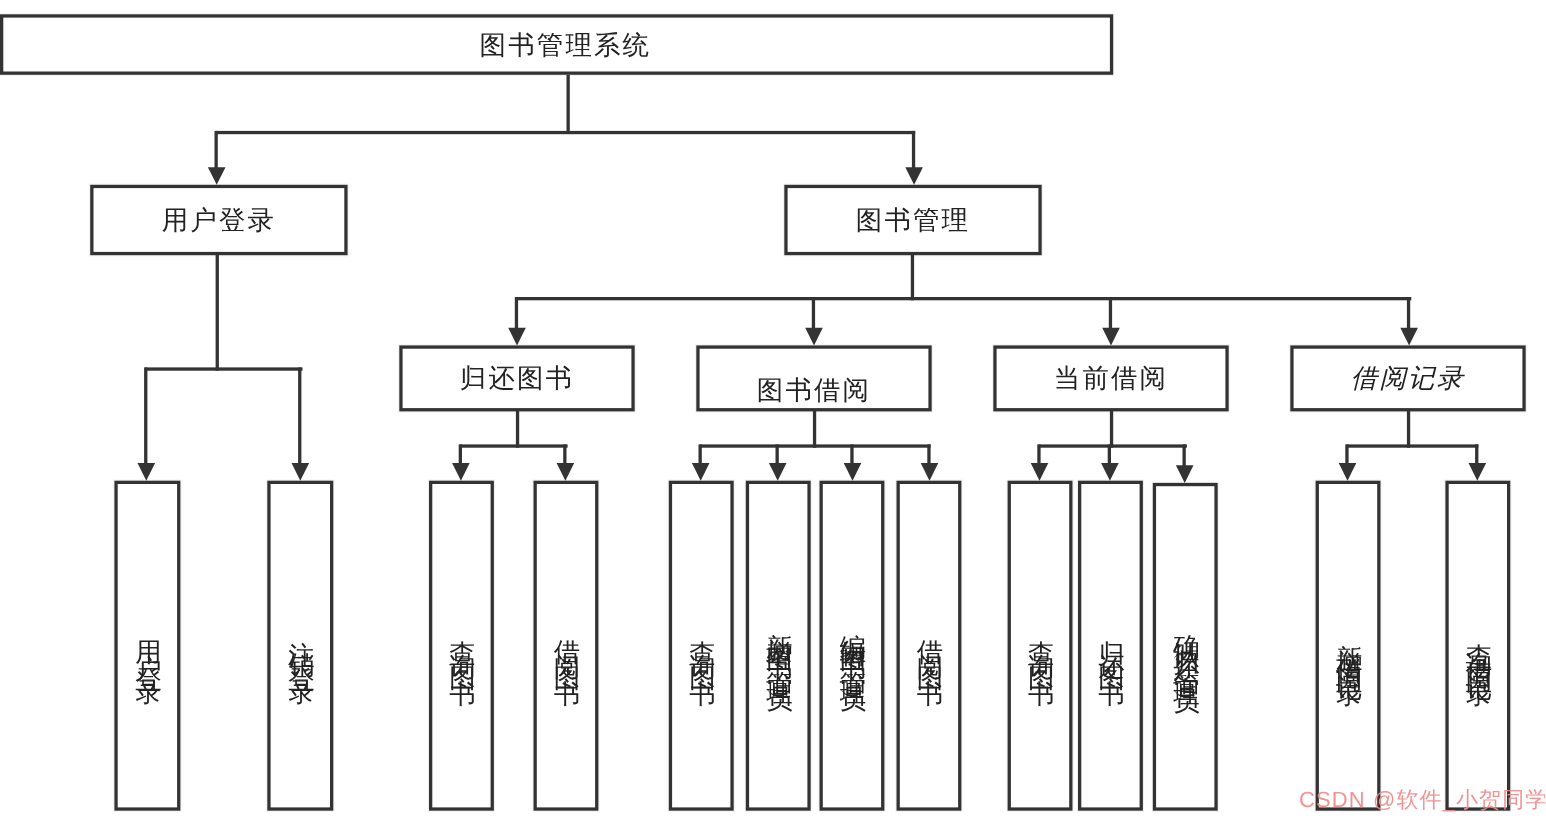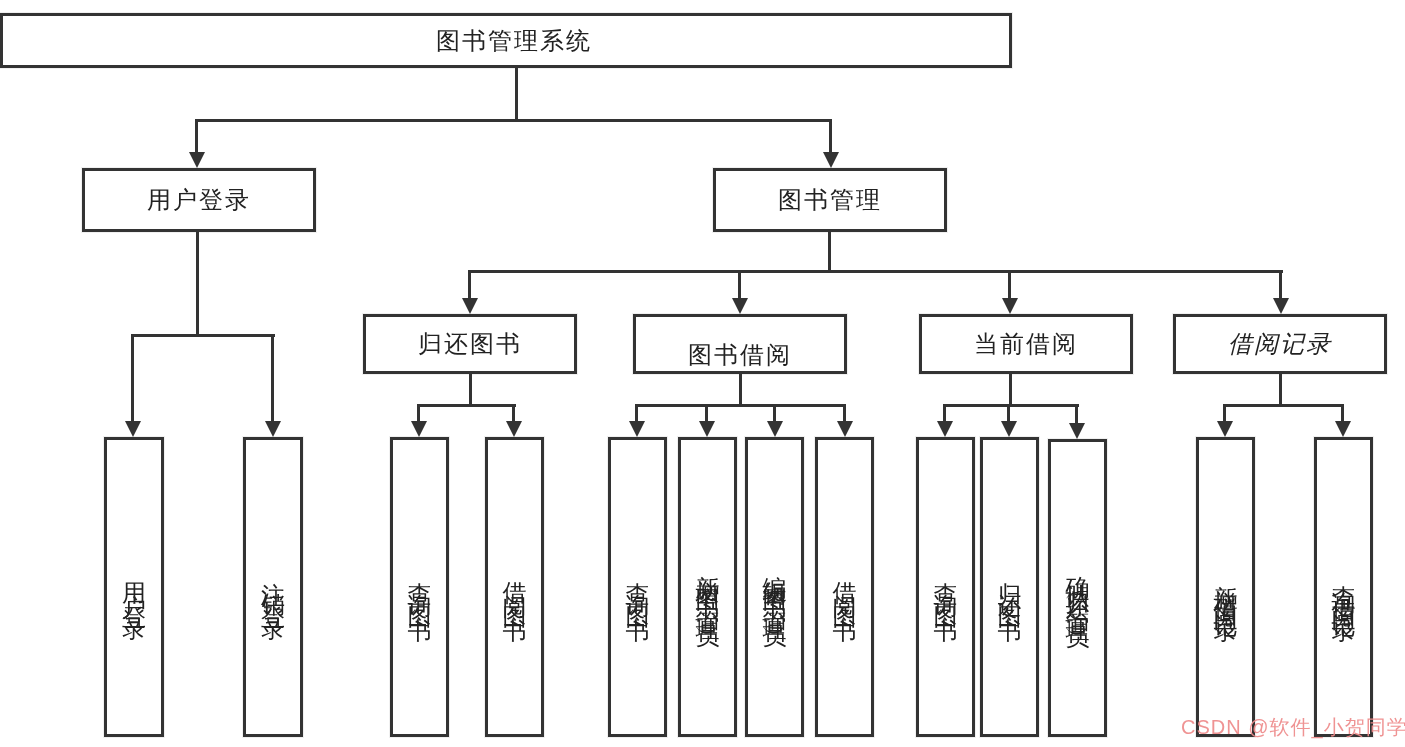--- a/index.html
+++ b/index.html
@@ -63,21 +63,21 @@
   <div class="box h" style="left:713px;top:168px;width:234px;height:64px;">
     <span>图书管理</span>
   </div>
 
   <div class="box h" style="left:363px;top:314px;width:214px;height:60px;">
     <span>归还图书</span>
   </div>
   <div class="box h" style="left:633px;top:314px;width:214px;height:60px;align-items:flex-end;">
     <span>图书借阅</span>
   </div>
-  <div class="box h" style="left:903px;top:314px;width:214px;height:60px;margin-left:16px;">
+  <div class="box h" style="left:903px;top:314px;width:214px;height:60px;">
     <span>当前借阅</span>
   </div>
   <div class="box h" style="left:1173px;top:314px;width:214px;height:60px;font-style:italic;">
     <span>借阅记录</span>
   </div>
 
   <div class="box v" style="left:104px;top:437px;width:60px;height:300px;">
     <span class="vtxt">用户登录</span>
   </div>
   <div class="box v" style="left:243px;top:437px;width:60px;height:300px;">

